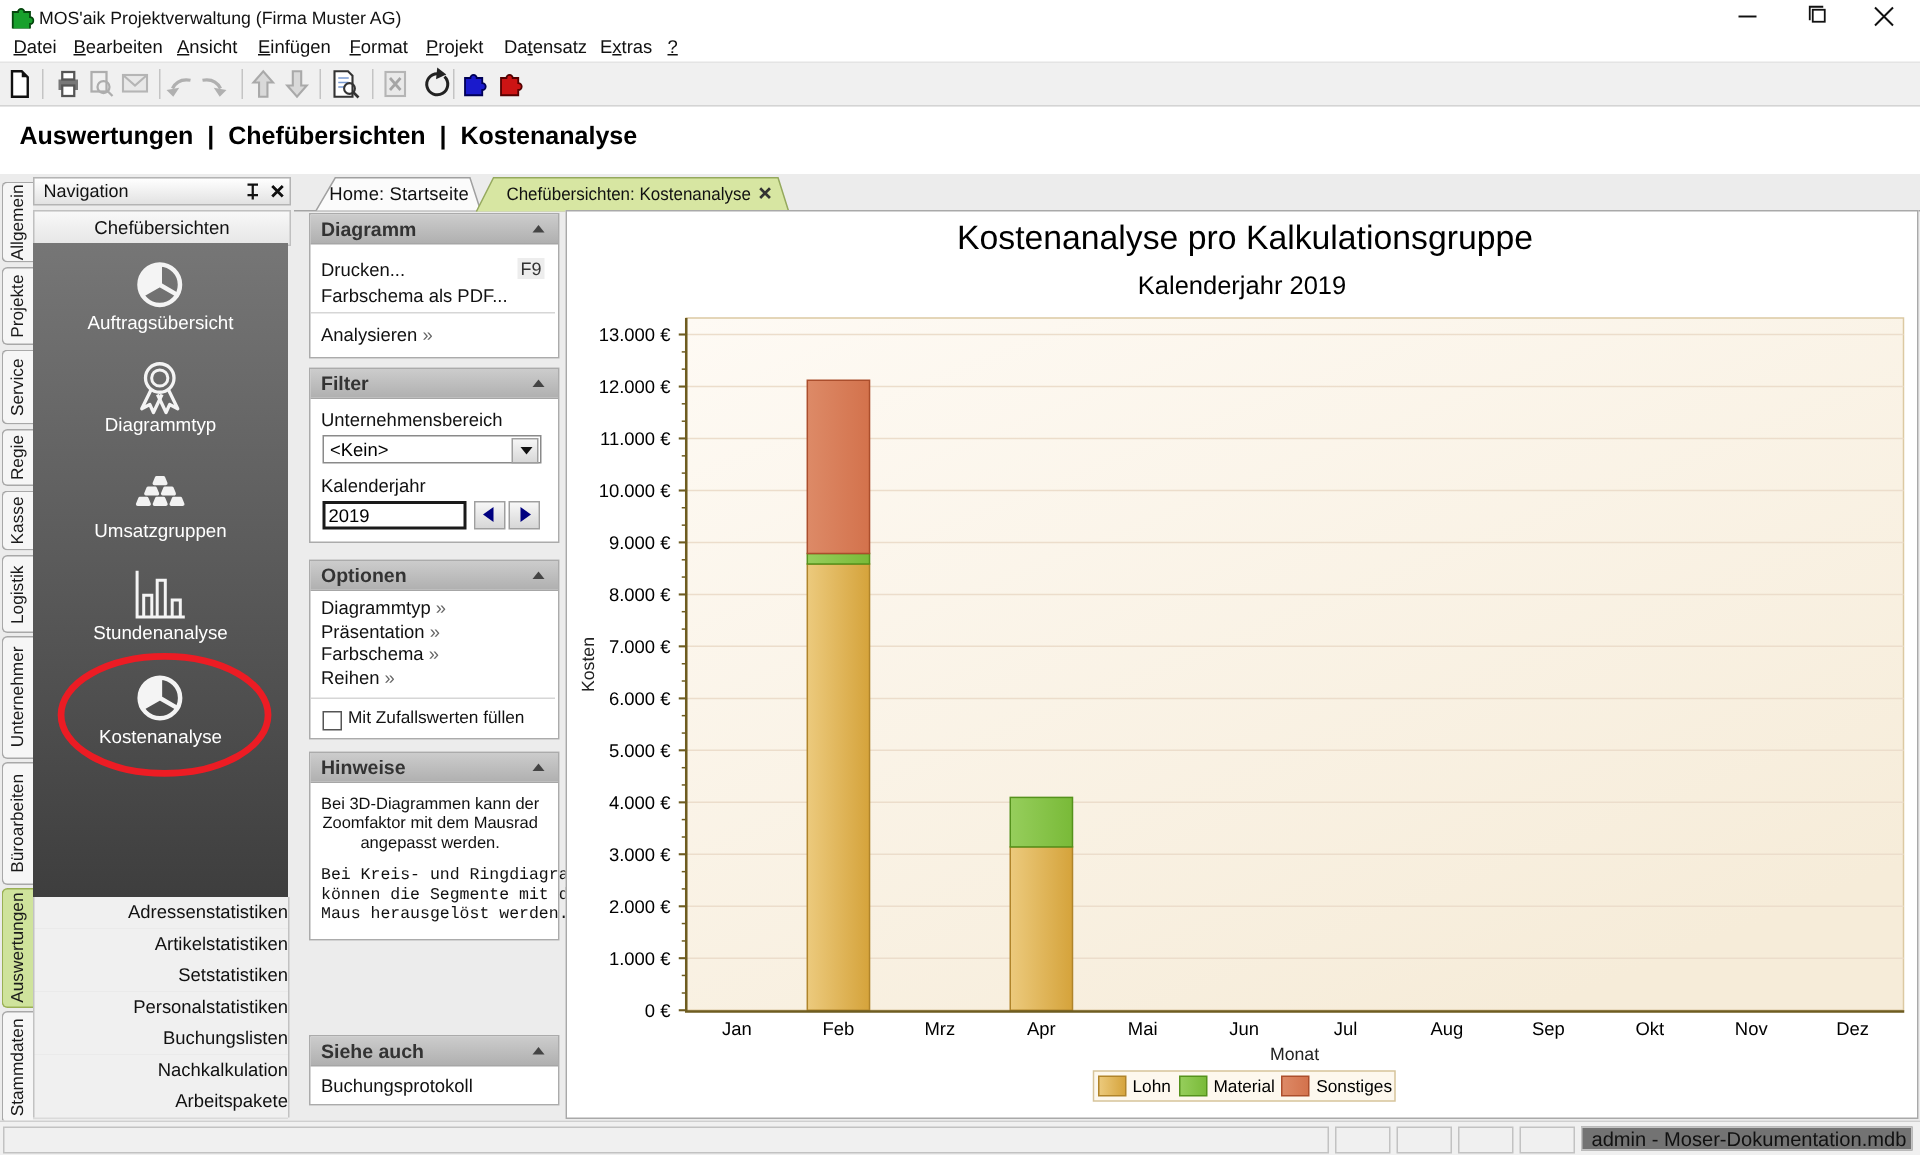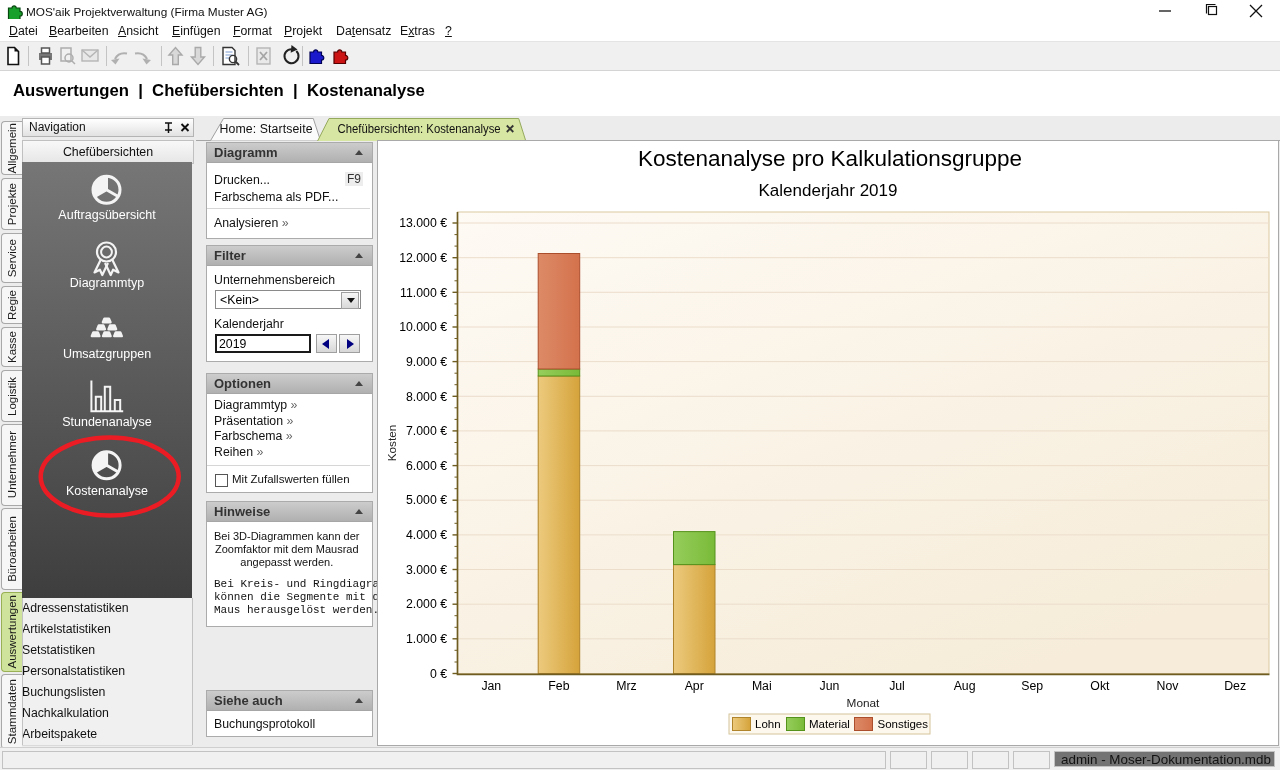--- a/index.html
+++ b/index.html
@@ -17,21 +17,21 @@
 
 .vtab{position:absolute;left:1px;width:20px;background:#f6f6f6;border:1px solid #a8a8a8;border-right:none;border-radius:4px 0 0 4px;display:flex;align-items:center;justify-content:center;overflow:hidden;}
 .vtab span{writing-mode:vertical-rl;transform:rotate(180deg);font-size:11.5px;color:#1a1a1a;white-space:nowrap;}
 .vtab.sel{background:#cfe39c;border-color:#9ab054;}
 
 #navhdr{left:22px;top:2px;width:170px;height:17px;background:linear-gradient(#ffffff,#e2e2e2);border:1px solid #b4b4b4;}
 #navhdr .t{position:absolute;left:6px;top:1px;font-size:12px;color:#111;}
 #chefbtn{left:22px;top:24px;width:170px;height:22px;background:linear-gradient(#f8f8f8,#e6e6e6);border:1px solid #c0c0c0;text-align:center;font-size:12.4px;color:#111;line-height:22px;}
 #darkpan{left:22px;top:46px;width:170px;height:436px;background:linear-gradient(#767676,#3e3e3e);}
 .nicon{position:absolute;left:22px;width:170px;text-align:center;color:#fff;font-size:12.5px;}
-.nrow{position:absolute;left:22px;width:170px;height:21px;background:#f0f0f0;border-bottom:1px solid #dadada;text-align:left;font-size:12.3px;color:#111;line-height:21px;}
+.nrow{position:absolute;left:22px;width:170px;height:21px;background:#f0f0f0;border-bottom:1px solid #dadada;text-align:right;font-size:12.3px;color:#111;line-height:21px;}
 #tabline{left:196px;top:24px;width:1084px;height:1px;background:#a5a5a5;}
 
 .panel{position:absolute;left:206px;width:165px;border:1px solid #ababab;background:#fff;}
 .phdr{height:19px;background:linear-gradient(#cccccc,#b0b0b0);border-bottom:1px solid #a6a6a6;font-size:13px;font-weight:bold;color:#333;padding-left:7px;line-height:19px;position:relative;}
 .phdr .arr{position:absolute;right:9px;top:7px;width:0;height:0;border-left:4px solid transparent;border-right:4px solid transparent;border-bottom:5px solid #444;}
 .pitem{font-size:12.3px;color:#111;padding-left:7px;}
 .panel .pitem{left:0;}
 .spin{width:21px;height:19px;background:linear-gradient(#f7f7f7,#d7d7d7);border:1px solid #9f9f9f;box-sizing:border-box;text-align:center;}
 .spt{display:inline-block;width:0;height:0;border-top:5px solid transparent;border-bottom:5px solid transparent;margin-top:3px;}
 

